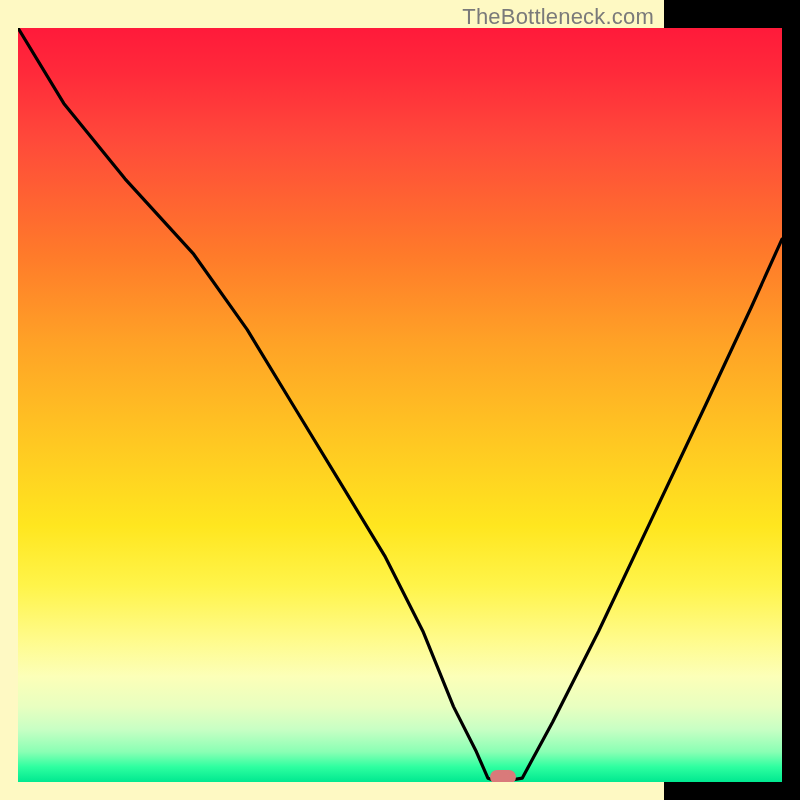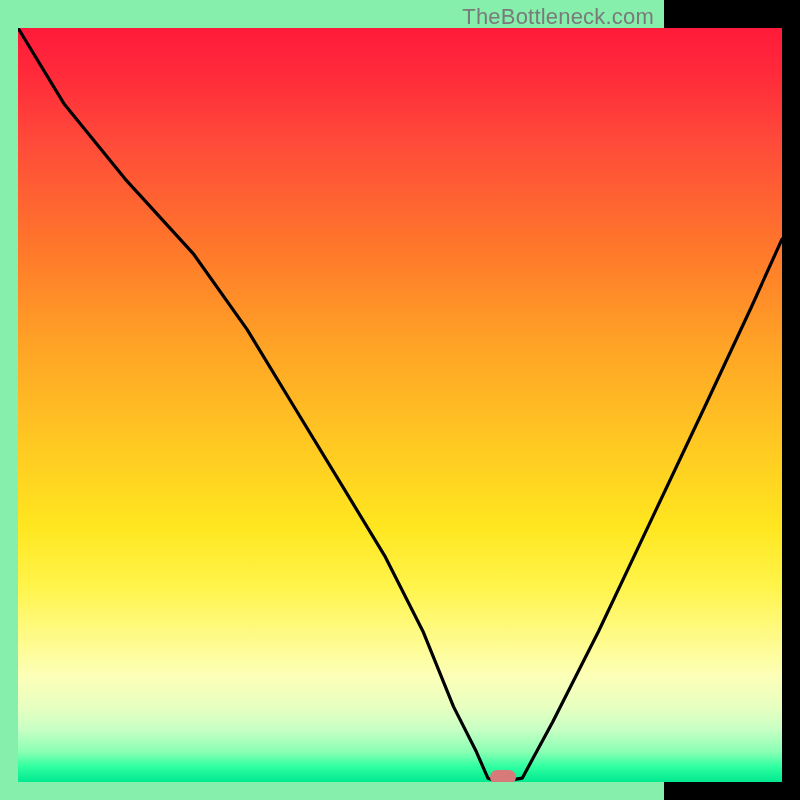--- a/index.html
+++ b/index.html
@@ -8,21 +8,21 @@
     width: 800px;
     height: 800px;
     background: #000;
     overflow: hidden;
     font-family: Arial, Helvetica, sans-serif;
   }
   .frame {
     position: relative;
     width: 664px;
     height: 800px;
-    background: #86efac;
+    background: #fef9c3;
   }
   .watermark {
     position: absolute;
     top: 4px;
     right: 10px;
     color: #7a7a7a;
     font-size: 22px;
     font-weight: 500;
     letter-spacing: 0.2px;
     z-index: 5;

